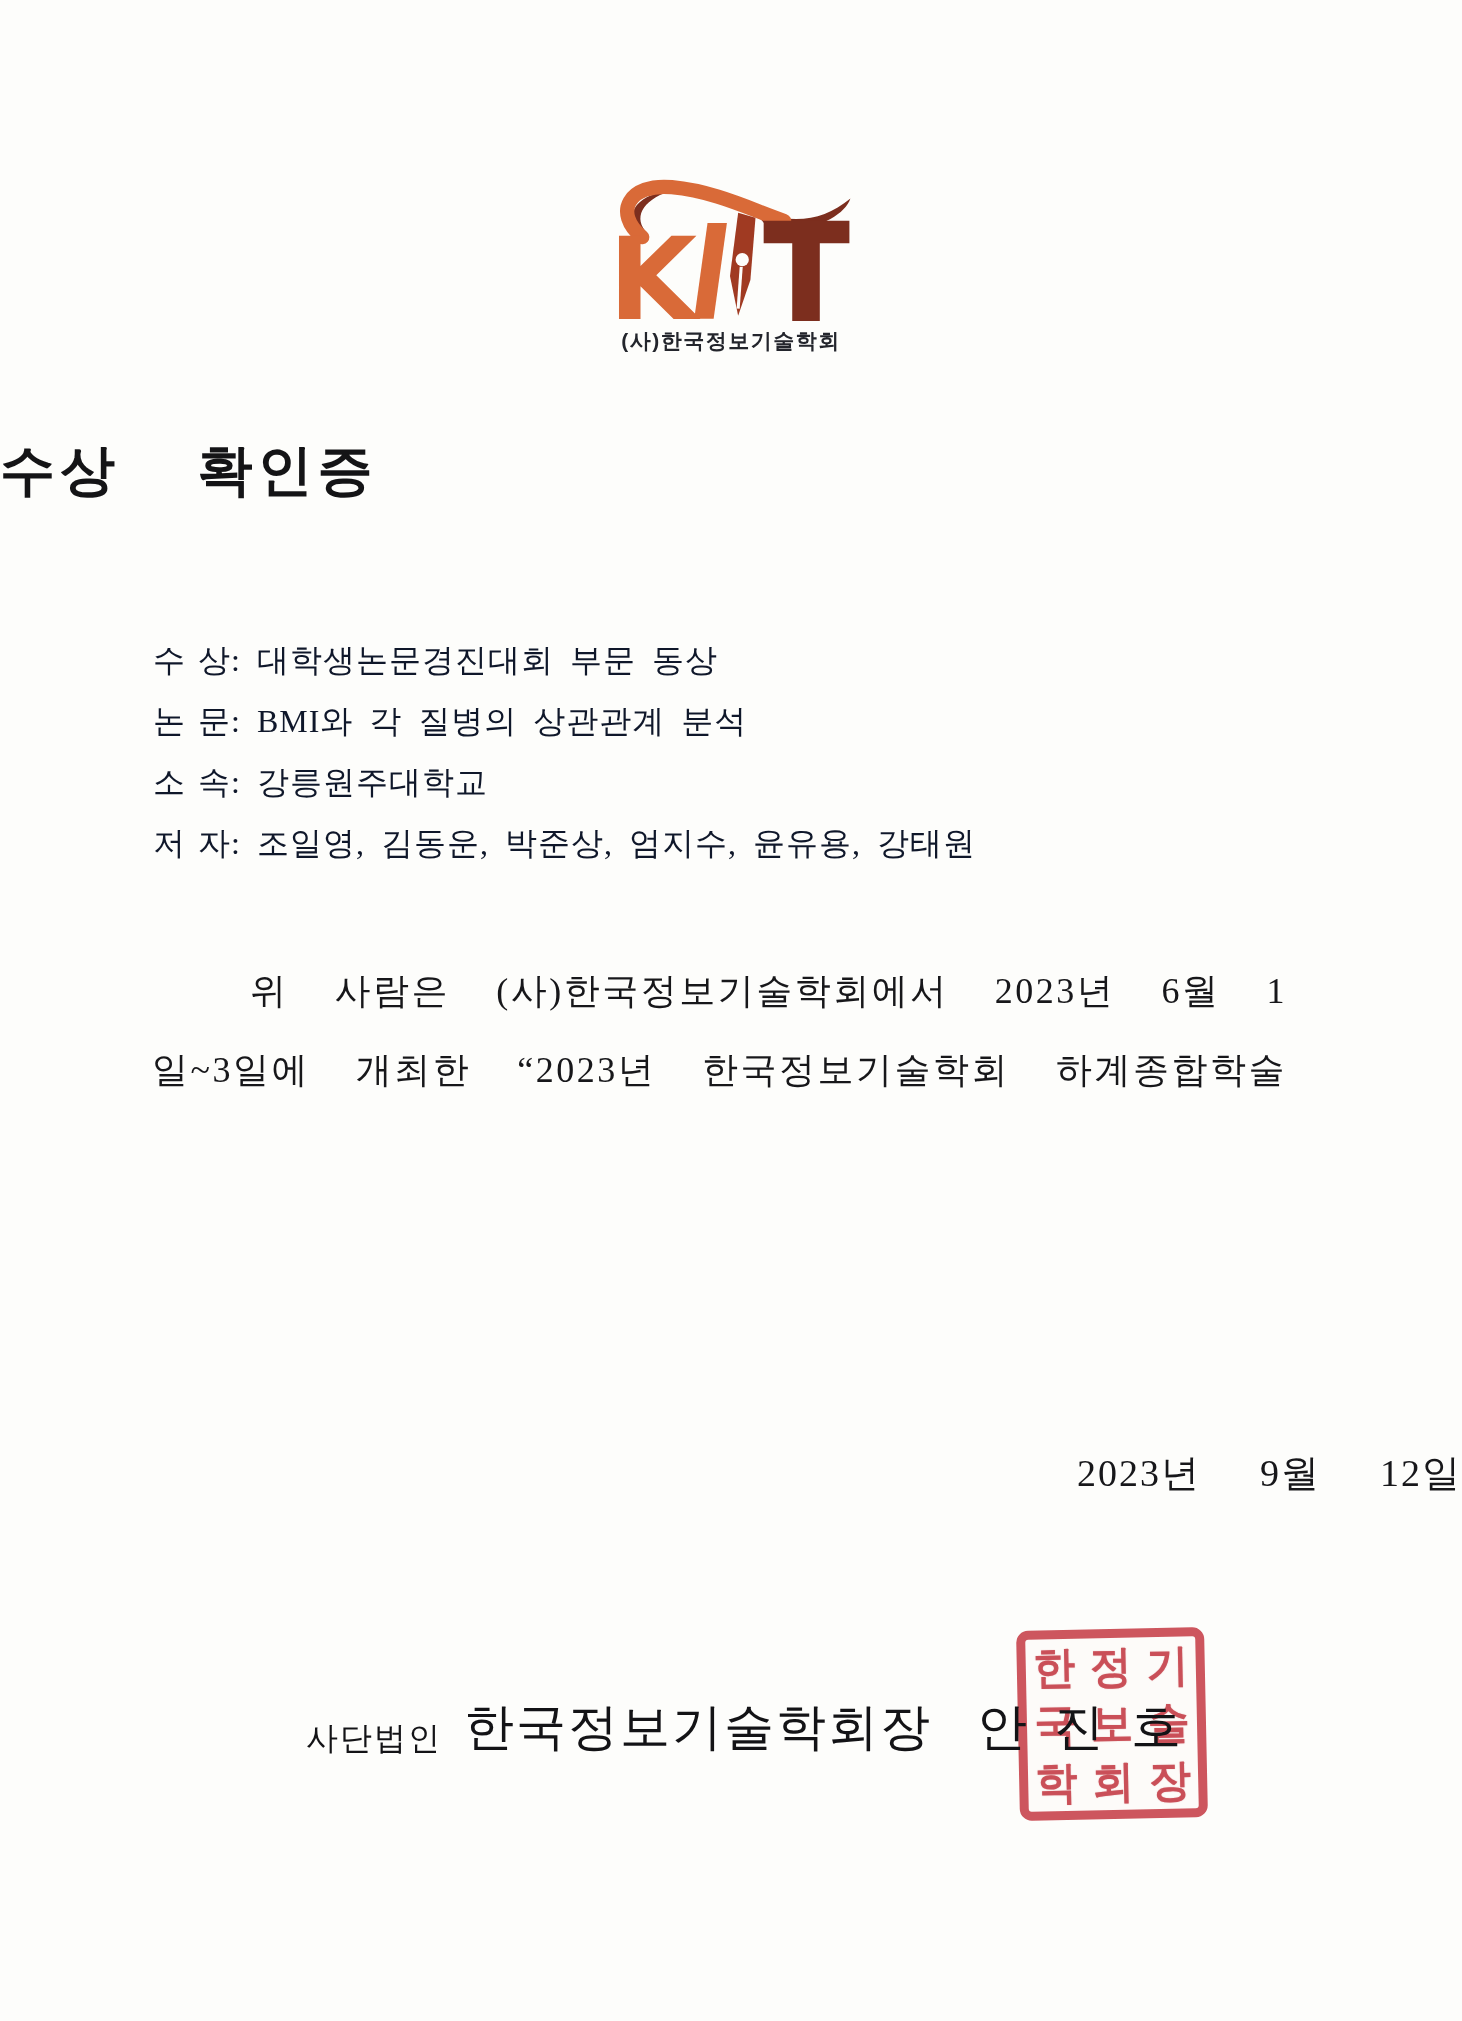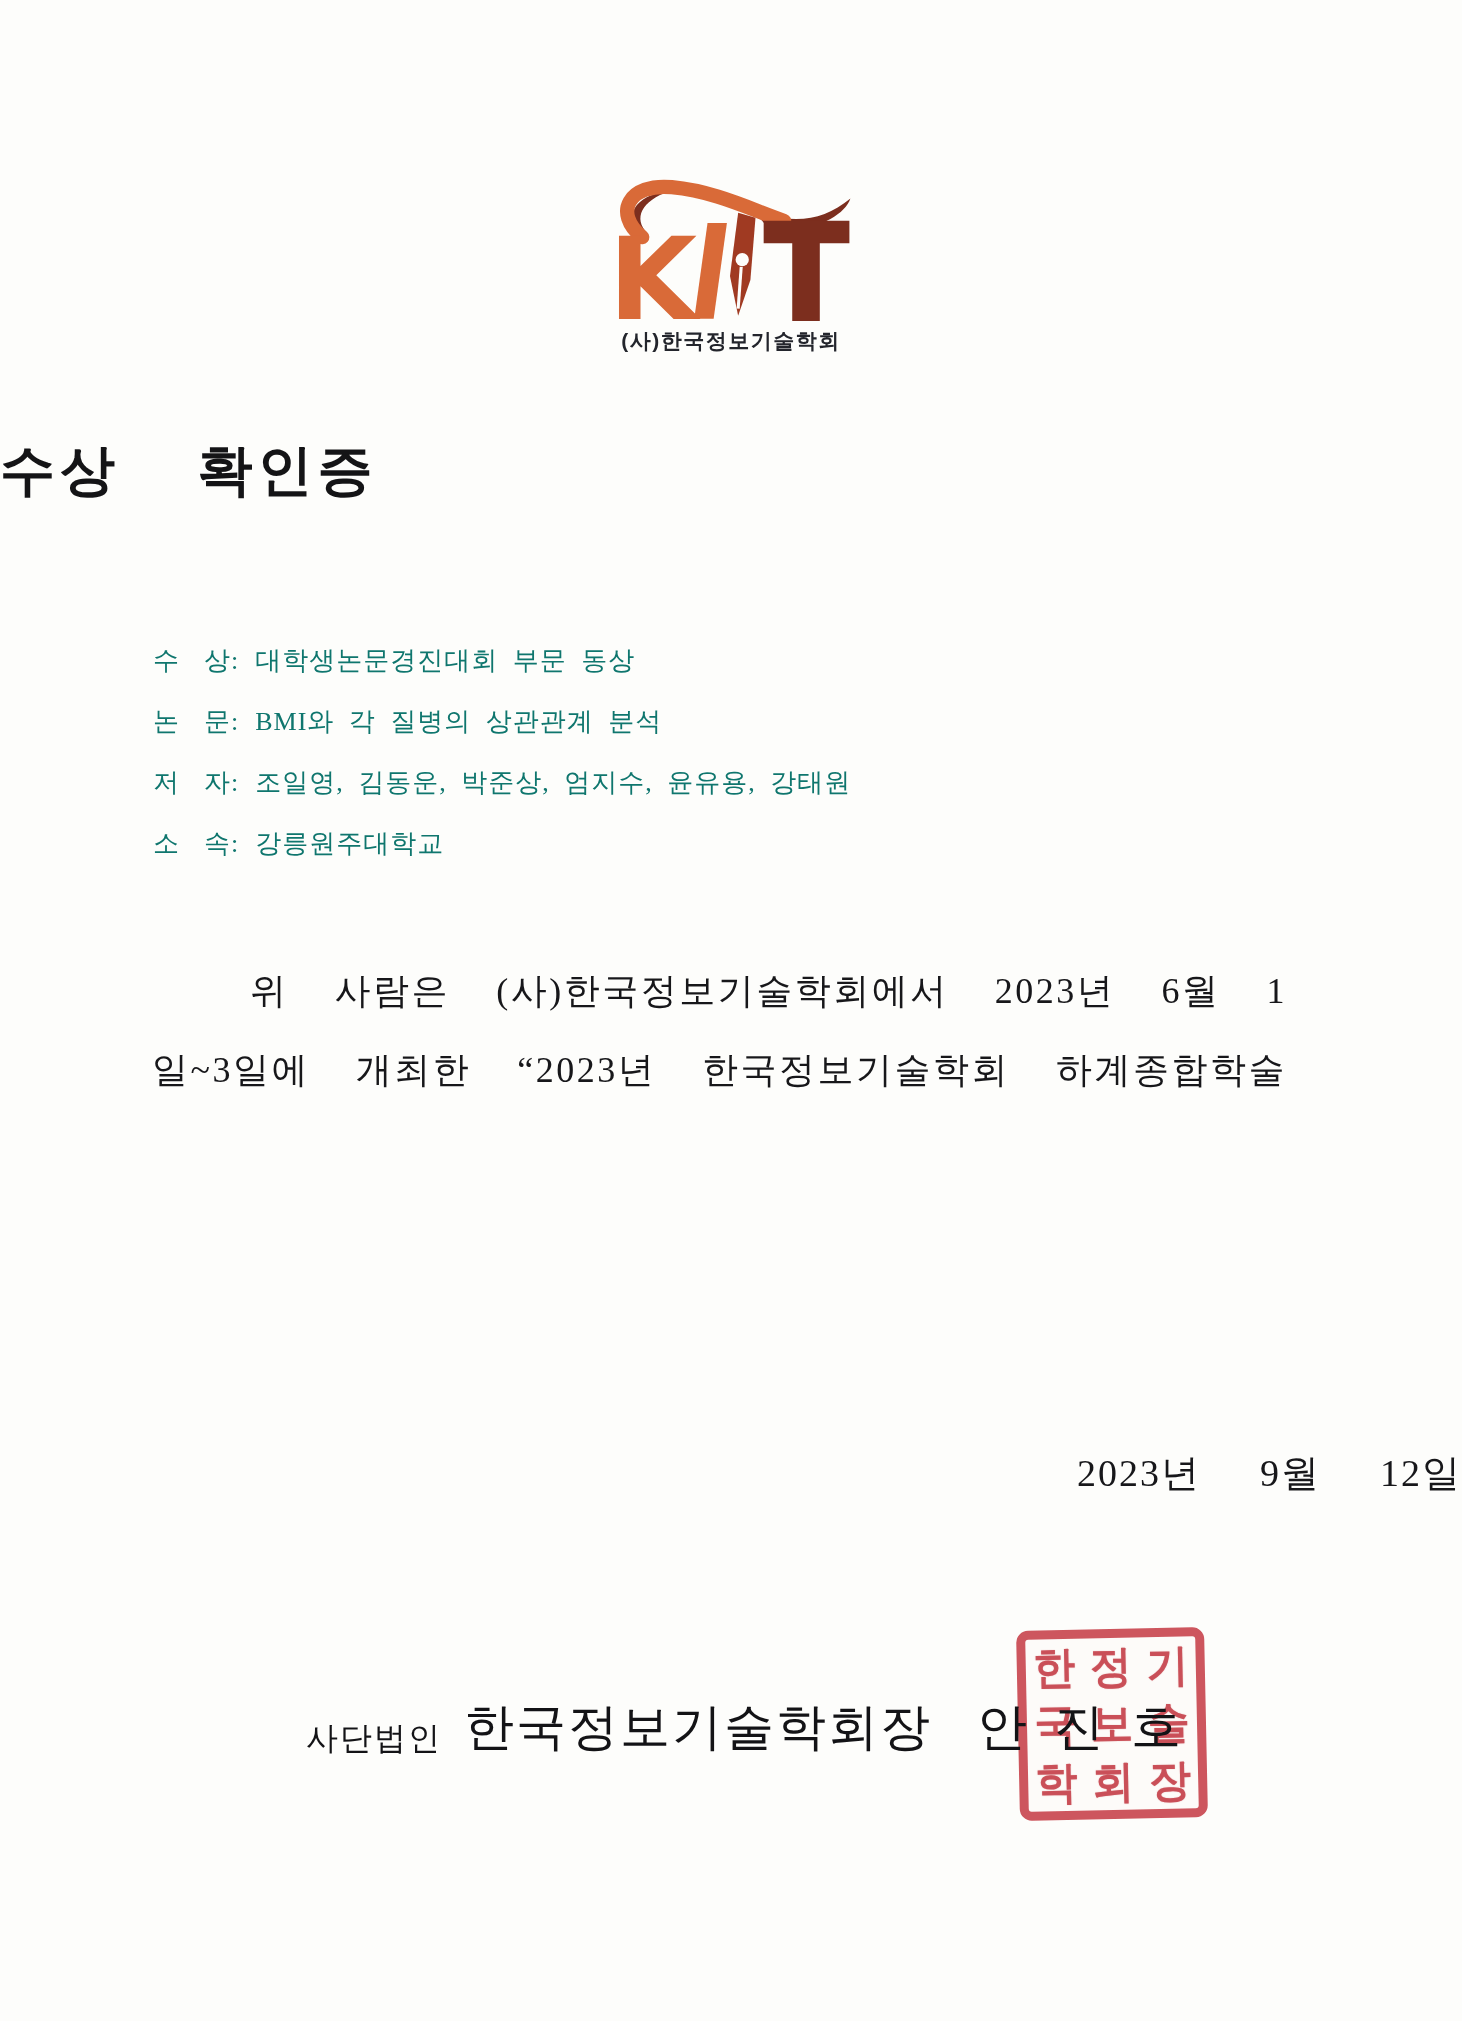--- a/index.html
+++ b/index.html
@@ -33,22 +33,22 @@
     text-align:left;
     font-size:55px;font-weight:600;
     letter-spacing:5px;word-spacing:20px;
     color:#141416;
     white-space:pre;
   }
 
   
   .fields{
     position:absolute;left:153px;top:630px;
-    font-size:26px;line-height:61px;
-    color:#0f766e;letter-spacing:1px;
+    font-size:32px;line-height:61px;
+    color:#0f172a;letter-spacing:1px;
   }
   .field-row{white-space:nowrap;}
   .field-label{
     display:inline-block;width:78px;
     text-align:justify;text-align-last:justify;
   }
   .field-colon{display:inline-block;}
   .field-value{margin-left:16px;word-spacing:7px;}
 
   
@@ -139,24 +139,24 @@
   <div class="doc-title">수상  확인증</div>
 
   <div class="fields">
     <div class="field-row">
       <span class="field-label">수 상</span><span class="field-colon">:</span><span class="field-value">대학생논문경진대회 부문 동상</span>
     </div>
     <div class="field-row">
       <span class="field-label">논 문</span><span class="field-colon">:</span><span class="field-value">BMI와 각 질병의 상관관계 분석</span>
     </div>
     <div class="field-row">
-      <span class="field-label">저 자</span><span class="field-colon">:</span><span class="field-value">조일영, 김동운, 박준상, 엄지수, 윤유용, 강태원</span>
+      <span class="field-label">소 속</span><span class="field-colon">:</span><span class="field-value">강릉원주대학교</span>
     </div>
     <div class="field-row">
-      <span class="field-label">소 속</span><span class="field-colon">:</span><span class="field-value">강릉원주대학교</span>
+      <span class="field-label">저 자</span><span class="field-colon">:</span><span class="field-value">조일영, 김동운, 박준상, 엄지수, 윤유용, 강태원</span>
     </div>
   </div>
 
   <div class="body-par">
     <div class="body-line first">위 사람은 (사)한국정보기술학회에서 2023년 6월 1</div>
     <div class="body-line">일~3일에 개최한 “2023년 한국정보기술학회 하계종합학술</div>
   </div>
 
   <div class="date-line">2023년  9월  12일</div>
 

